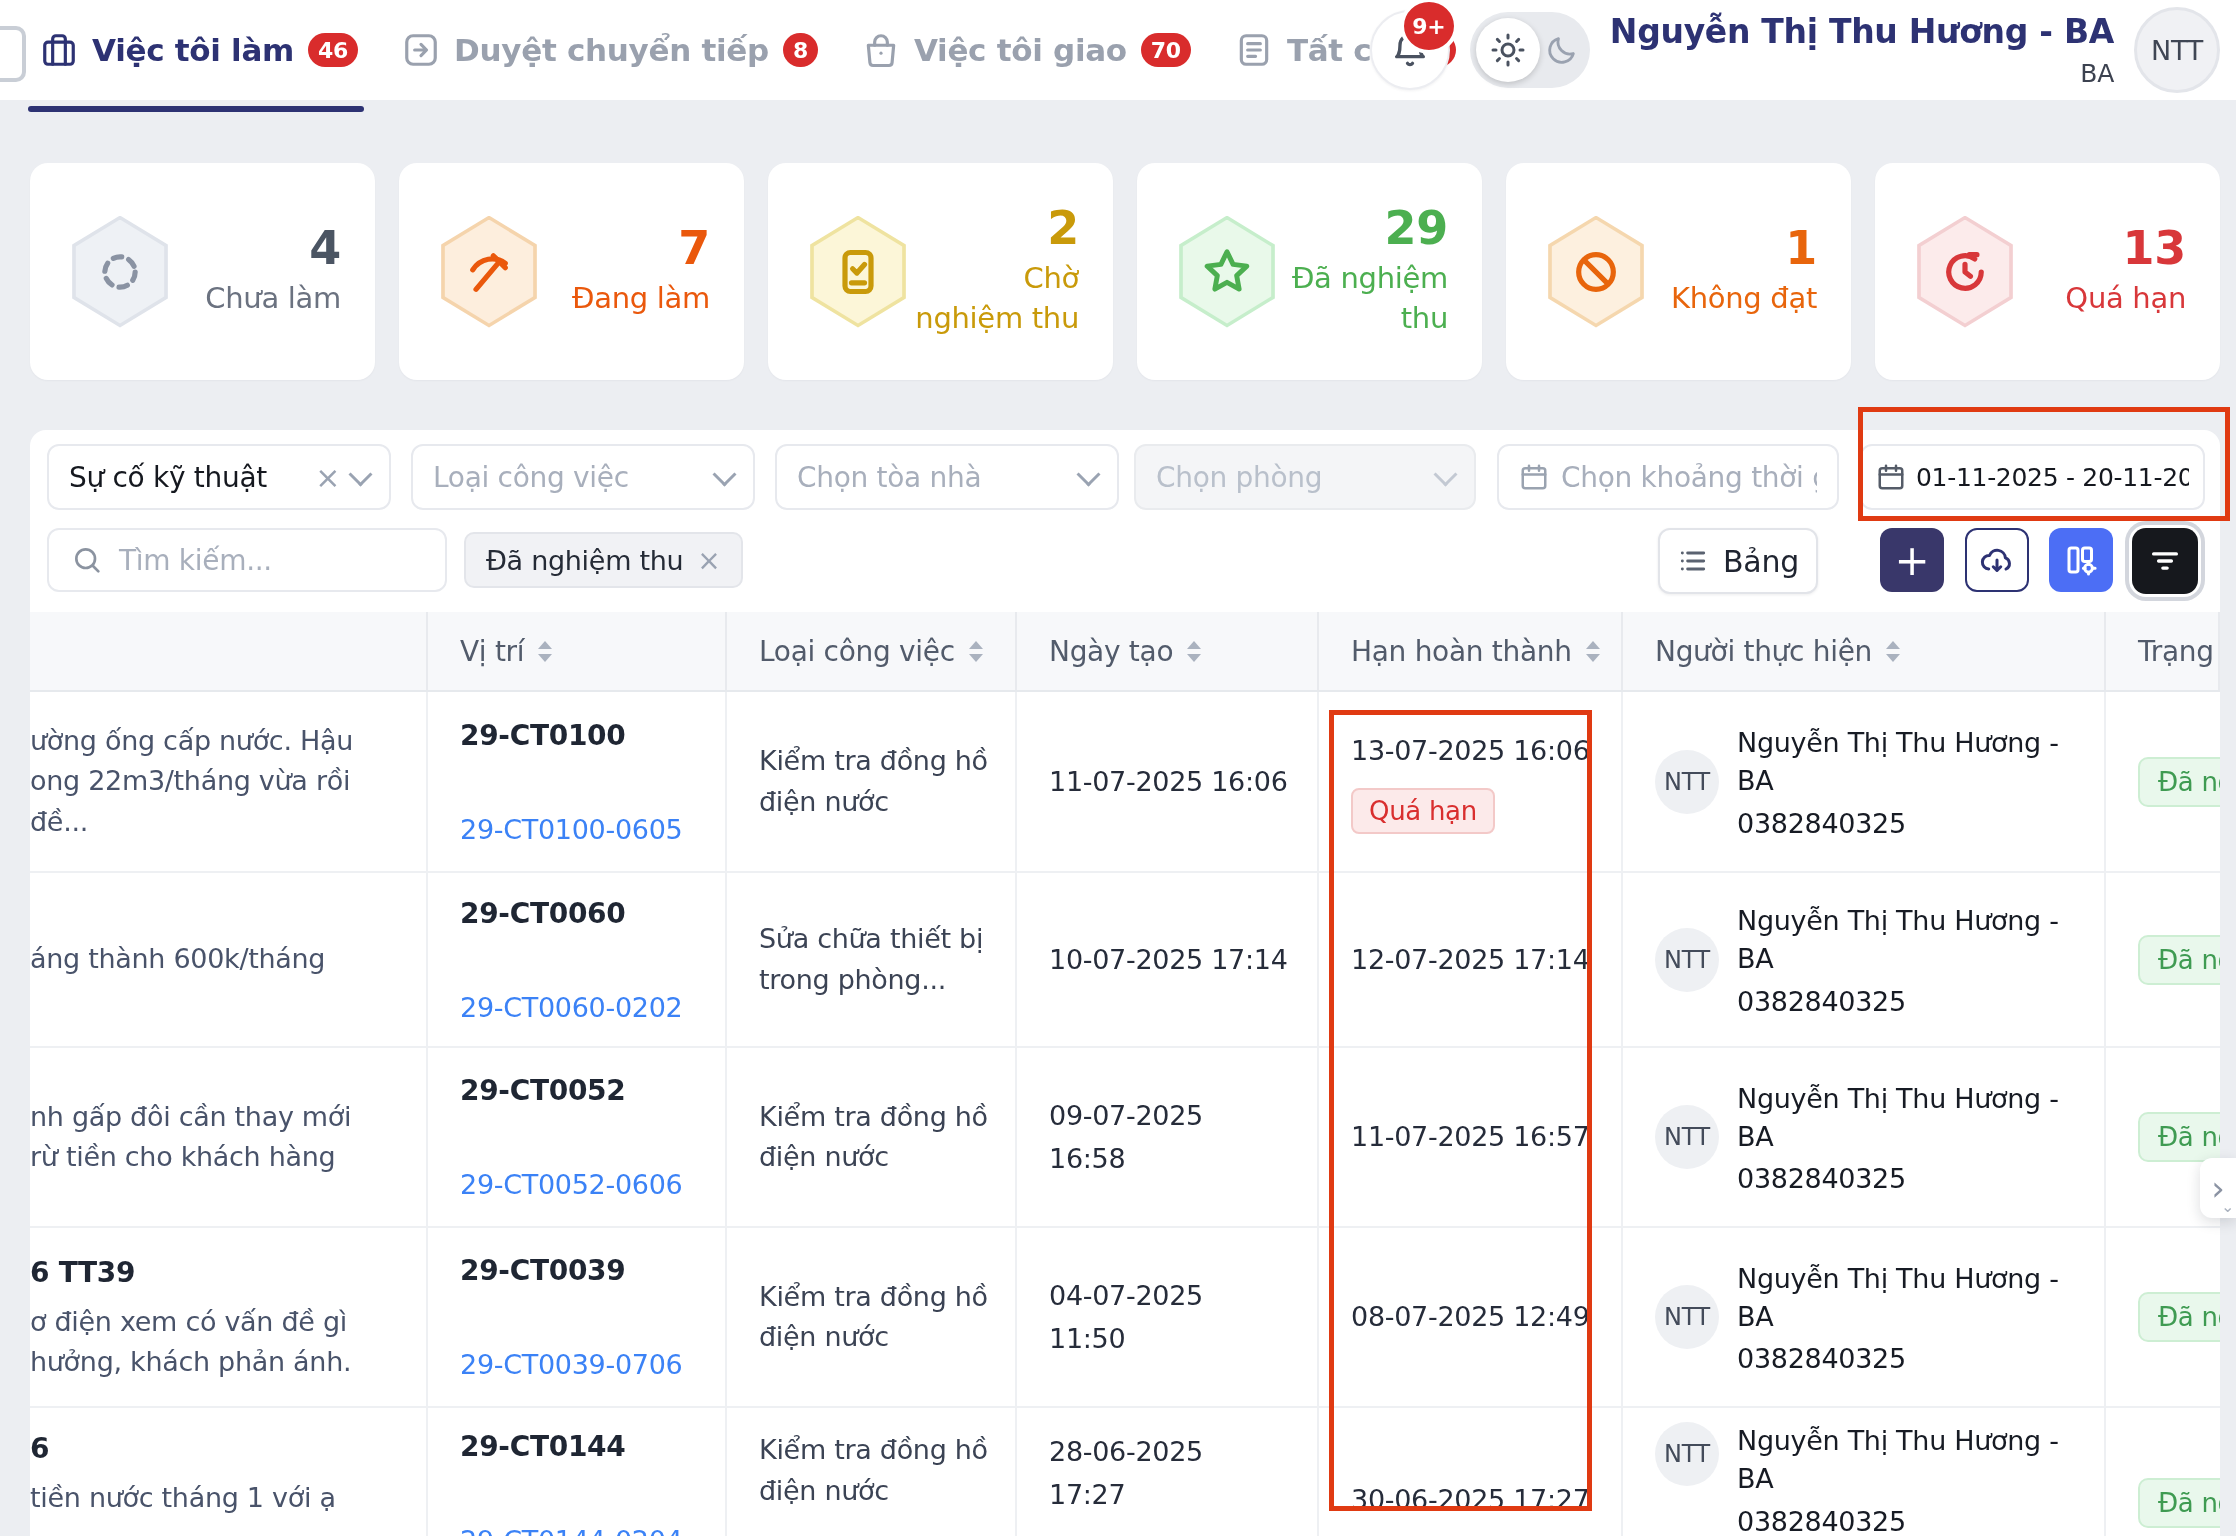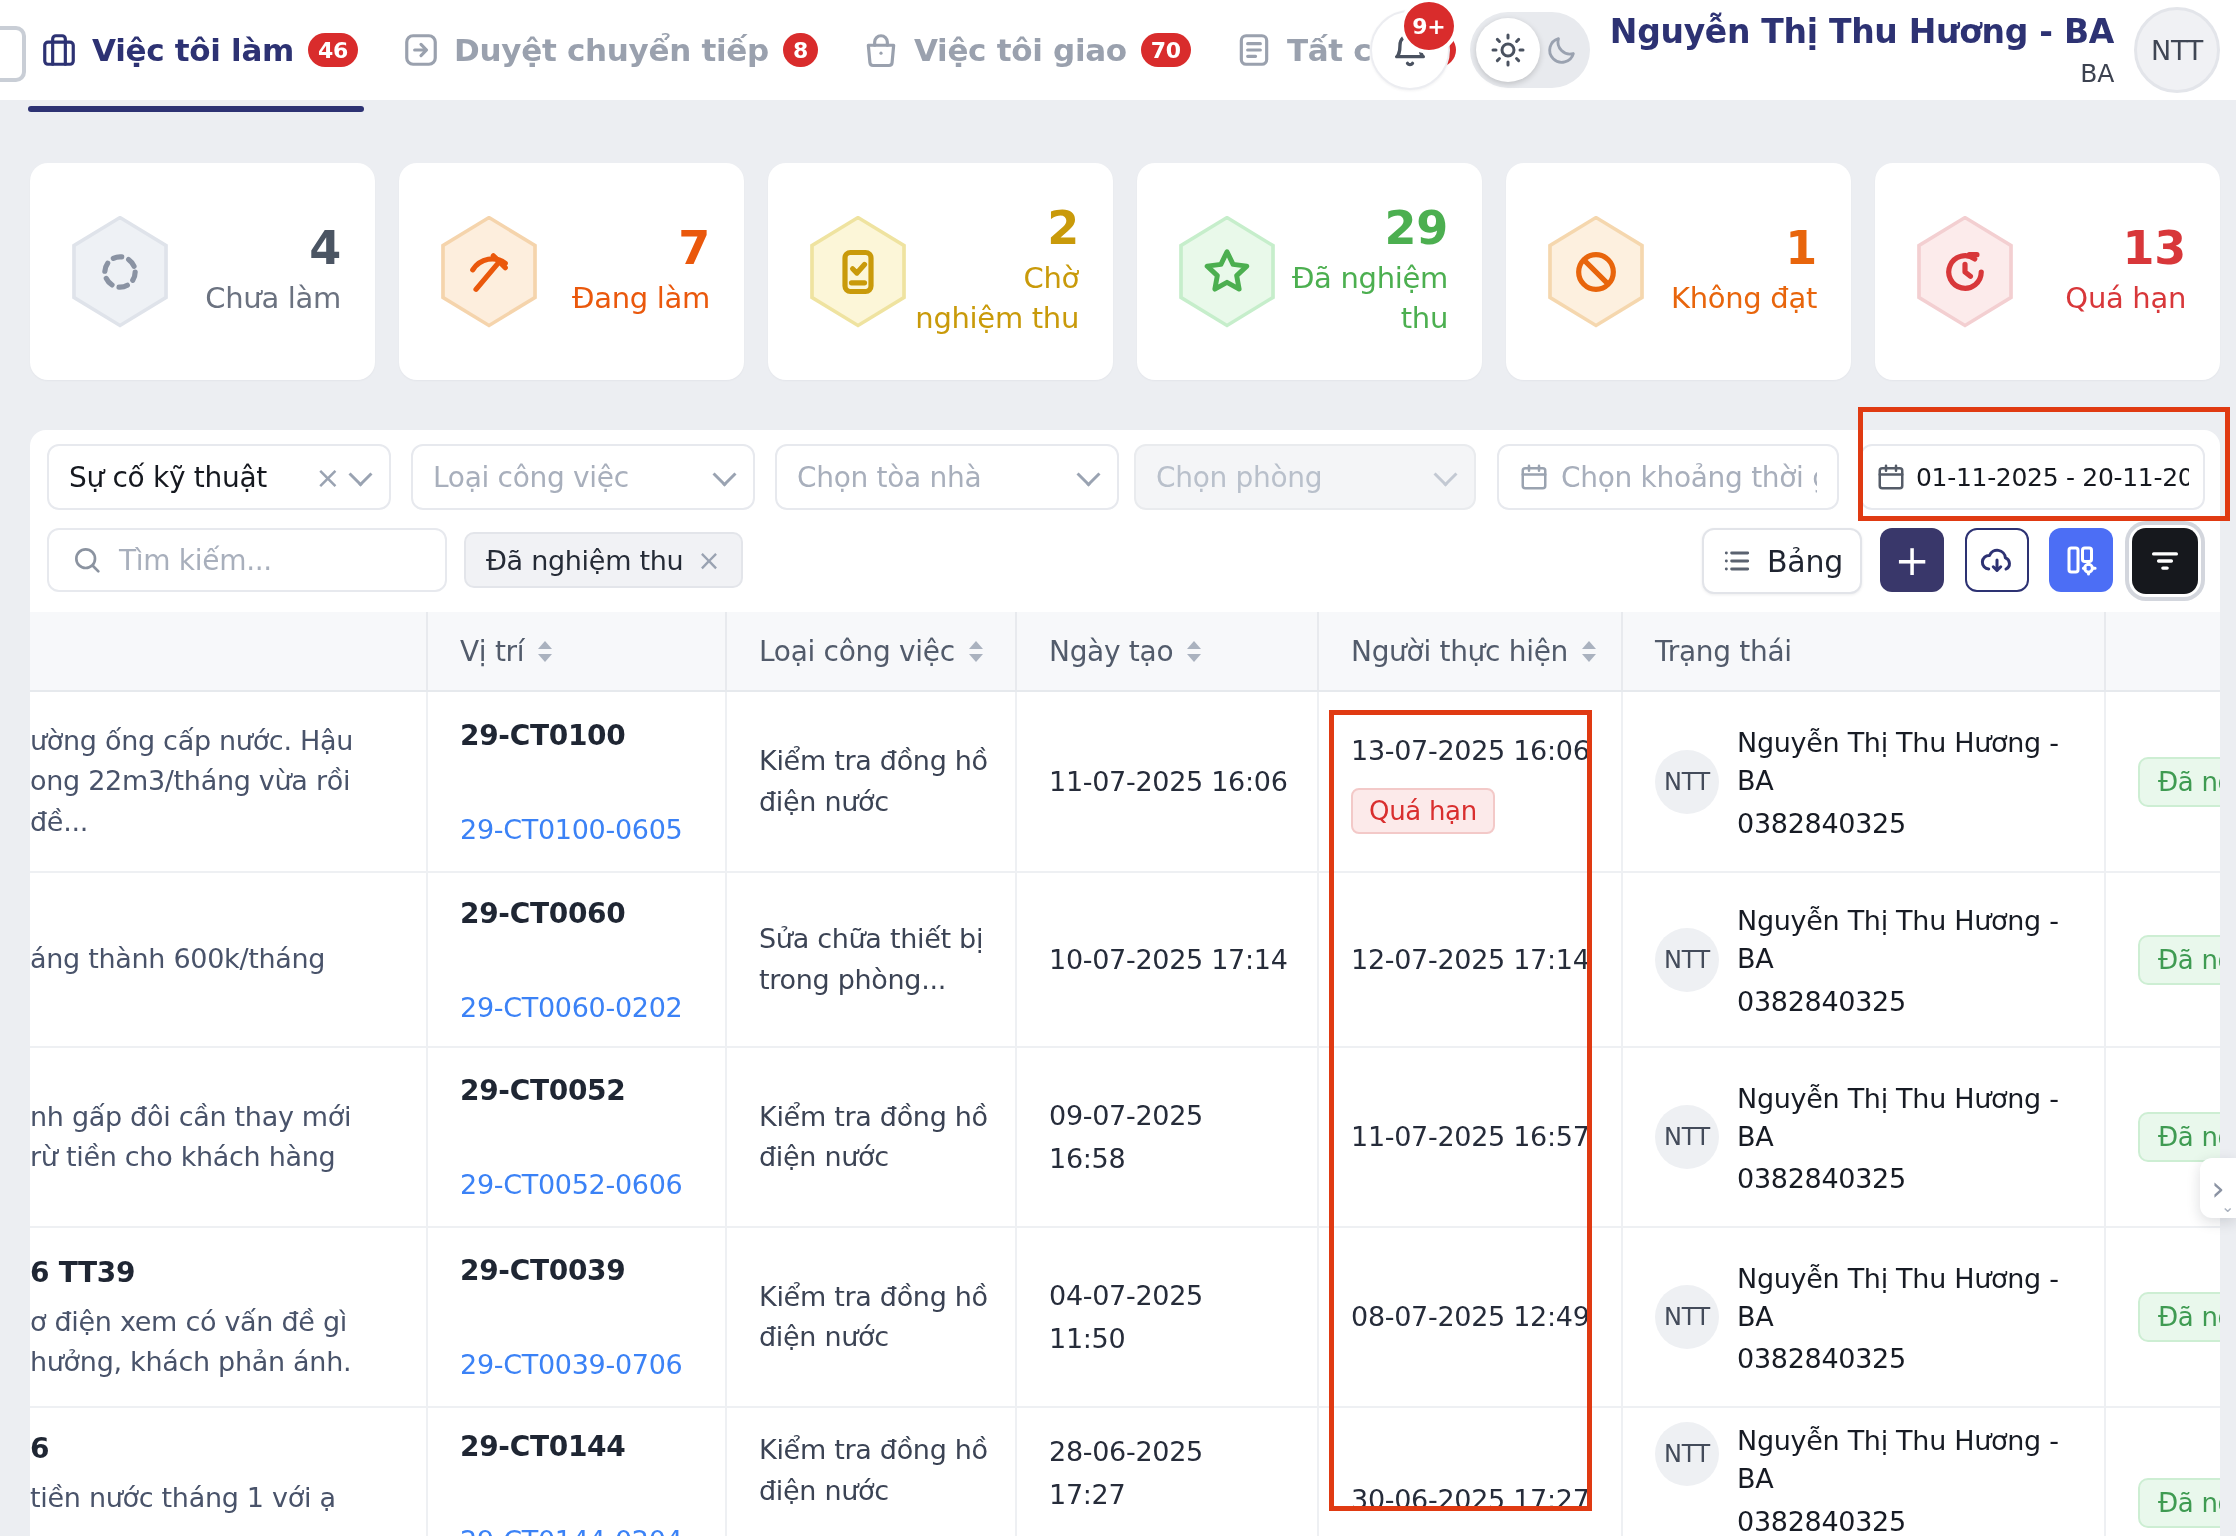--- a/index.html
+++ b/index.html
@@ -57,21 +57,21 @@
   .caret{width:14px;height:14px;border-right:3px solid #9aa3b2;border-bottom:3px solid #9aa3b2;transform:rotate(45deg);margin-top:-6px;flex:none;}
   .xmark{color:#9aa3b2;font-size:30px;flex:none;}
 
   .search{position:absolute;left:17px;top:98px;width:400px;height:64px;border:2px solid #e7e9ee;border-radius:12px;
           display:flex;align-items:center;gap:16px;padding:18px 22px;box-sizing:border-box;background:#fff;}
   .chip-filter{position:absolute;left:434px;top:102px;height:56px;background:#f1f2f5;border:2px solid #e3e5ea;border-radius:10px;
           display:flex;align-items:center;gap:14px;padding:0 20px;box-sizing:border-box;font-size:27px;color:#252b36;}
   .chip-filter .xmark{font-size:28px;}
 
   .btn{position:absolute;top:98px;height:64px;border-radius:12px;display:flex;align-items:center;justify-content:center;box-sizing:border-box;cursor:pointer;}
-  .btn-bang{left:1672px;width:160px;height:66px;background:#fff;border:2px solid #e2e4e9;gap:14px;font-size:30px;color:#1f2430;box-shadow:0 1px 3px rgba(20,24,40,.08);}
+  .btn-bang{left:1628px;width:160px;height:66px;background:#fff;border:2px solid #e2e4e9;gap:14px;font-size:30px;color:#1f2430;box-shadow:0 1px 3px rgba(20,24,40,.08);}
   .btn-add{left:1850px;width:64px;background:#39376a;color:#fff;font-size:42px;font-weight:400;}
   .btn-cloud{left:1935px;width:64px;background:#fff;border:2px solid #2d3273;color:#2d3273;}
   .btn-cols{left:2019px;width:64px;background:#4c6ef5;color:#fff;}
   .btn-filter{left:2102px;width:66px;height:66px;background:#16181d;color:#fff;border-radius:14px;
               box-shadow:0 0 0 3px #ffffff,0 0 0 7px #d3d6dd;}
 
   
   .thead{position:absolute;top:182px;left:0;right:0;height:80px;display:grid;
          grid-template-columns:398px 299px 290px 302px 304px 483px 1fr;background:#f7f8fa;border-bottom:2px solid #e6e9ed;box-sizing:border-box;}
   .th{display:flex;align-items:center;padding-left:32px;font-size:28px;font-weight:500;color:#525b6b;border-right:2px solid #e8eaee;
@@ -408,20 +408,27 @@
           </span>
       </div>
       <div class="th">
         <span>Ngày tạo</span>
         <span class="sort">
             <i class="up"></i>
             <i class="dn"></i>
           </span>
       </div>
       <div class="th">
+        <span>Hạn hoàn thành</span>
+        <span class="sort">
+            <i class="up"></i>
+            <i class="dn"></i>
+          </span>
+      </div>
+      <div class="th">
         <span>Người thực hiện</span>
         <span class="sort">
             <i class="up"></i>
             <i class="dn"></i>
           </span>
       </div>
       <div class="th">
         <span>Trạng thái</span>
       </div>
     </div>

